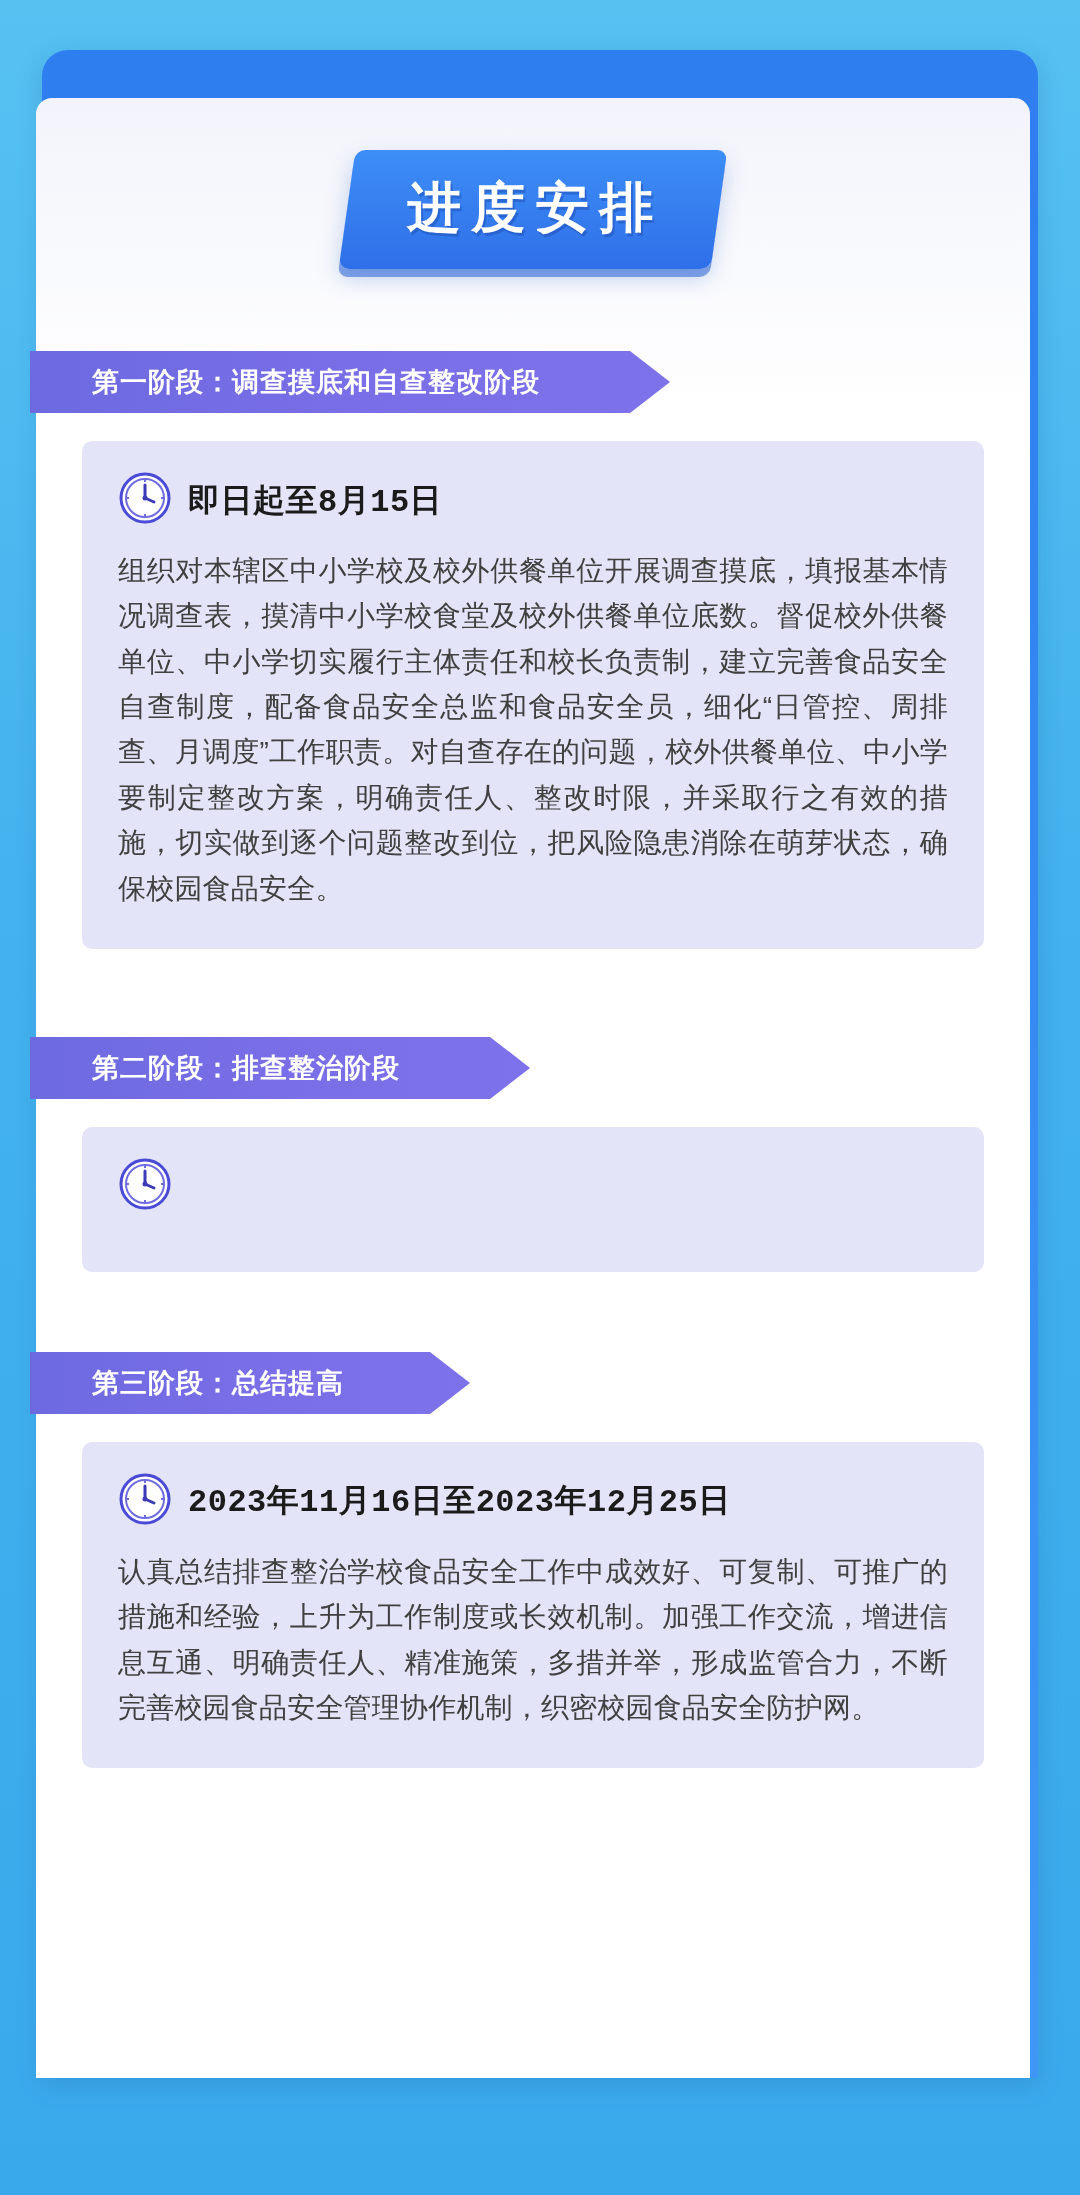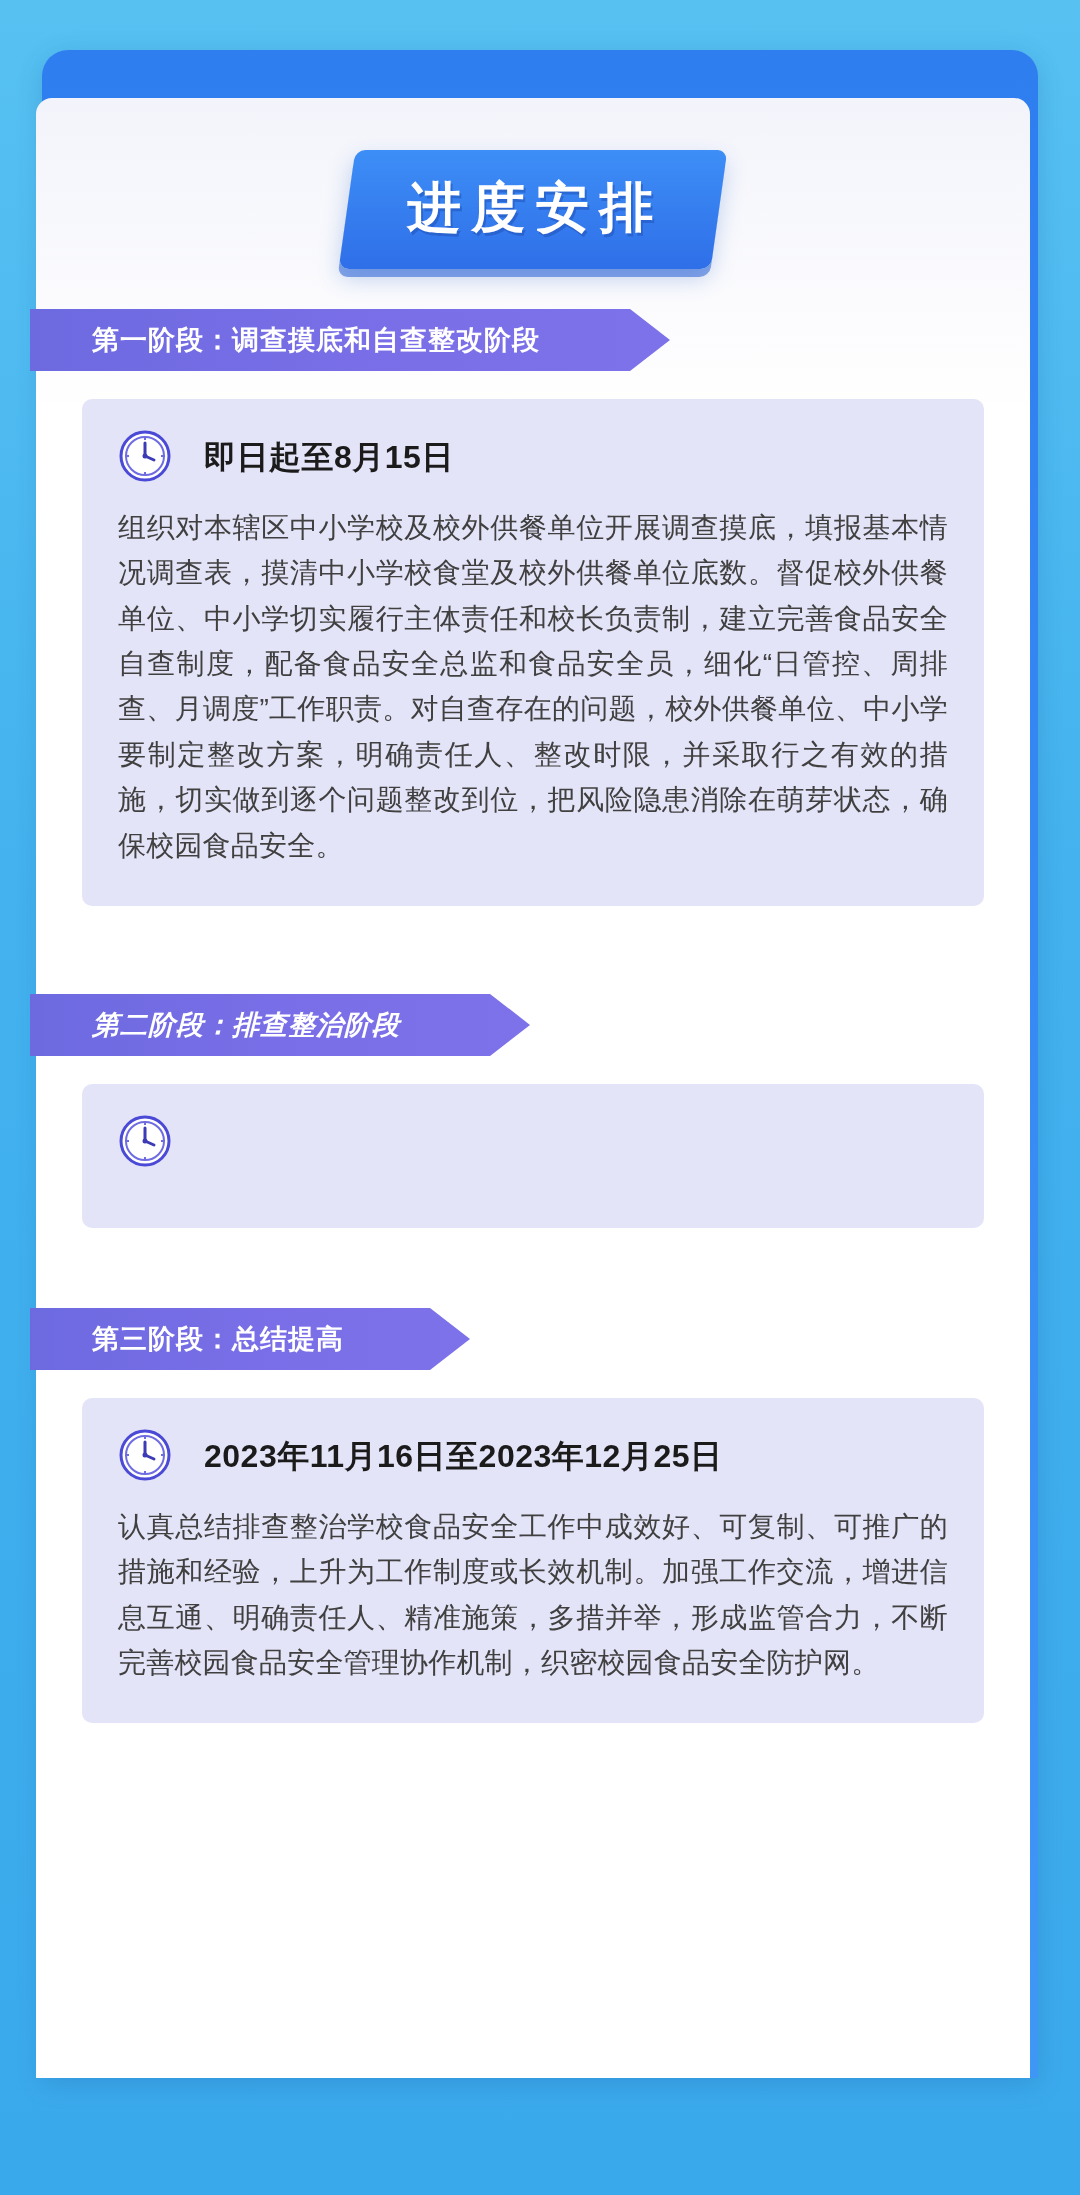--- a/index.html
+++ b/index.html
@@ -75,37 +75,38 @@
     align-items: center;
     color: #ffffff;
     font-size: 27px;
     font-weight: bold;
     letter-spacing: 1px;
     padding-left: 62px;
     box-sizing: border-box;
     background: linear-gradient(90deg, #6d6ae0 0%, #7b6fe8 60%, #7d72ea 100%);
     filter: drop-shadow(0 3px 5px rgba(80,80,180,0.25));
   }
-  .stage-head.w1 { width: 640px; clip-path: polygon(0 0, calc(100% - 40px) 0, 100% 50%, calc(100% - 40px) 100%, 0 100%); }
-  .stage-head.w2 { width: 500px; clip-path: polygon(0 0, calc(100% - 40px) 0, 100% 50%, calc(100% - 40px) 100%, 0 100%); font-style: italic; }
+  .stage-head.w1 { width: 640px; clip-path: polygon(0 0, calc(100% - 40px) 0, 100% 50%, calc(100% - 40px) 100%, 0 100%); margin-top: 42px; }
+  .stage-head.w2 { width: 500px; clip-path: polygon(0 0, calc(100% - 40px) 0, 100% 50%, calc(100% - 40px) 100%, 0 100%); }
   .stage-head.w3 { width: 440px; clip-path: polygon(0 0, calc(100% - 40px) 0, 100% 50%, calc(100% - 40px) 100%, 0 100%); }
 
   
   .stage-body {
     margin: 28px 46px 0 46px;
     background: #e4e4f8;
     border-radius: 10px;
     padding: 30px 36px 38px 36px;
     box-sizing: border-box;
   }
   .stage-date {
     display: flex;
     align-items: center;
-    gap: 32px;
+    gap: 16px;
     margin-bottom: 18px;
+    font-family: Liberation Mono, monospace;
   }
   .clock-icon { flex: 0 0 auto; }
   .stage-date-text {
     font-size: 32px;
     font-weight: bold;
     color: #1b1b1b;
     letter-spacing: 0.5px;
   }
   .stage-text {
     font-size: 28px;

